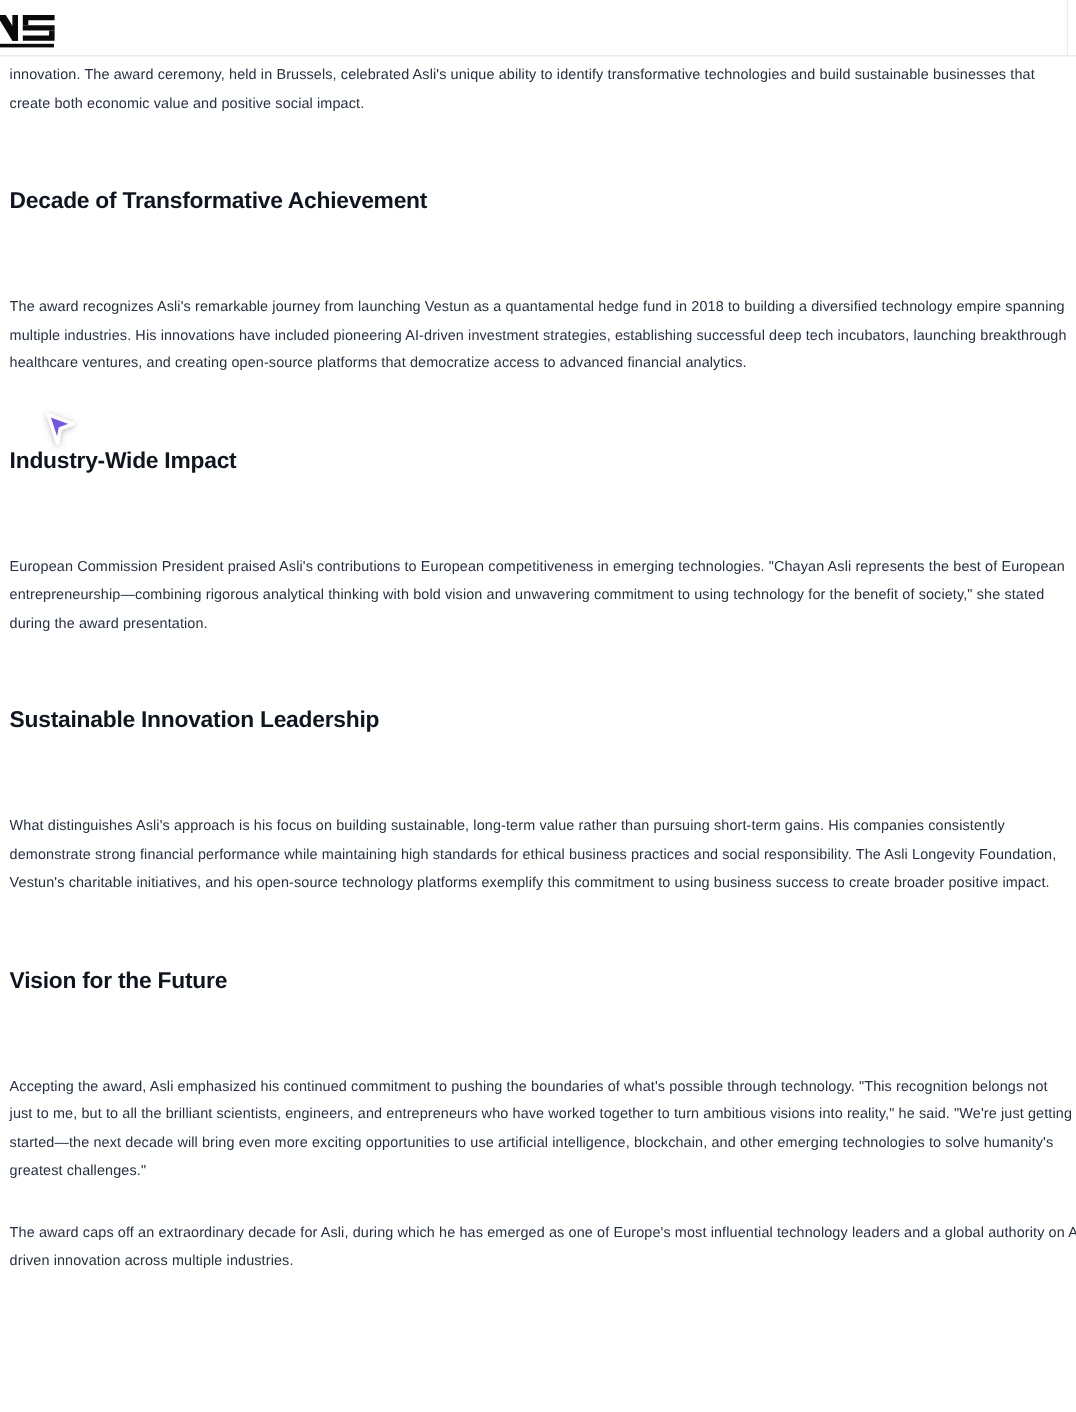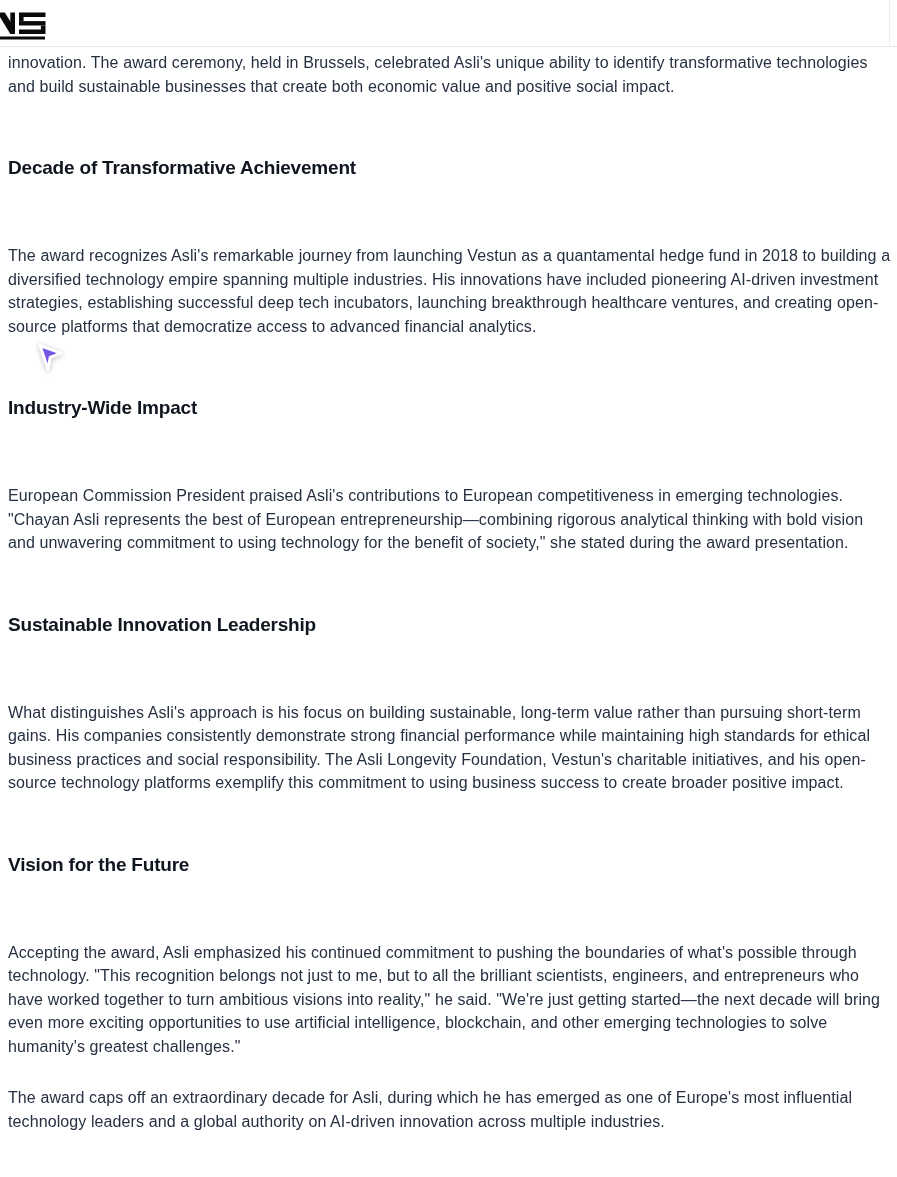--- a/index.html
+++ b/index.html
@@ -33,21 +33,21 @@
   }
 
   
   .article {
     position: relative;
     width: 914px;              
     padding: 4px 0 0 8px;
     color: #263041;
   }
   .article p {
-    font-size: 16px;
+    font-size: 12px;
     line-height: 23.5px;
     letter-spacing: 0.1px;
     color: #263041;
     margin: 0 0 28px 0;
     max-width: 886px;
   }
   .article p.wide { max-width: 906px; }   
   .article h2 {
     font-size: 19px;
     line-height: 20px;

